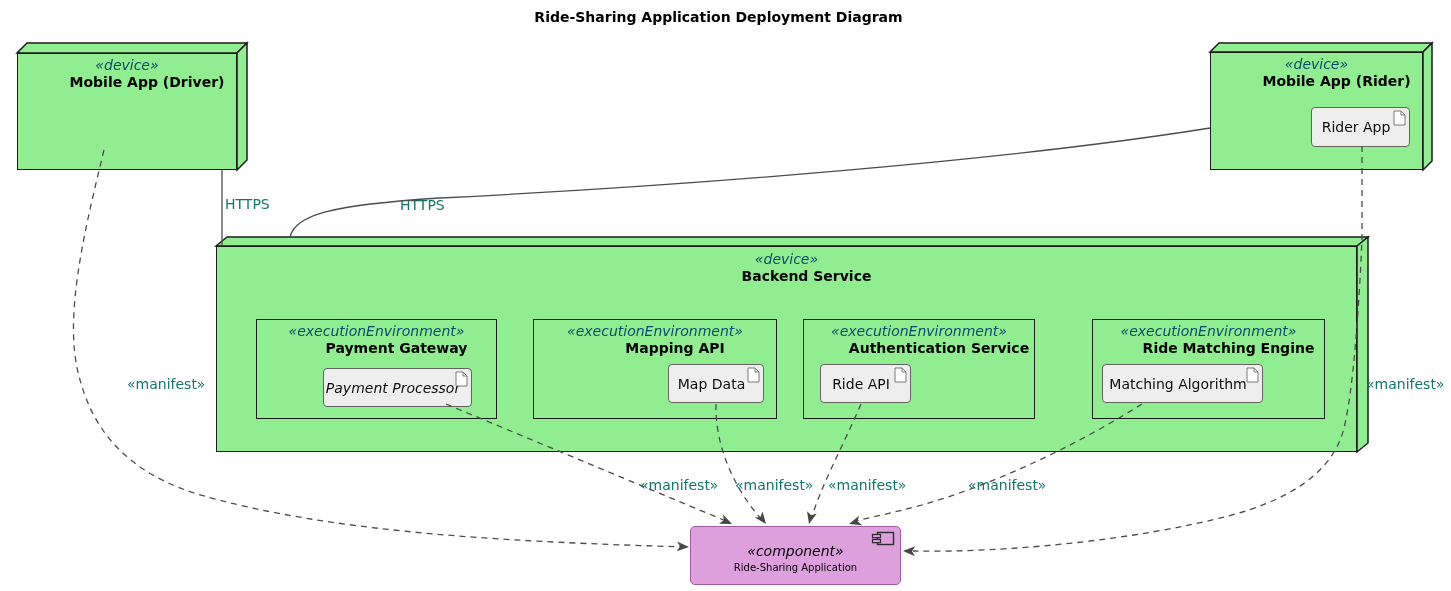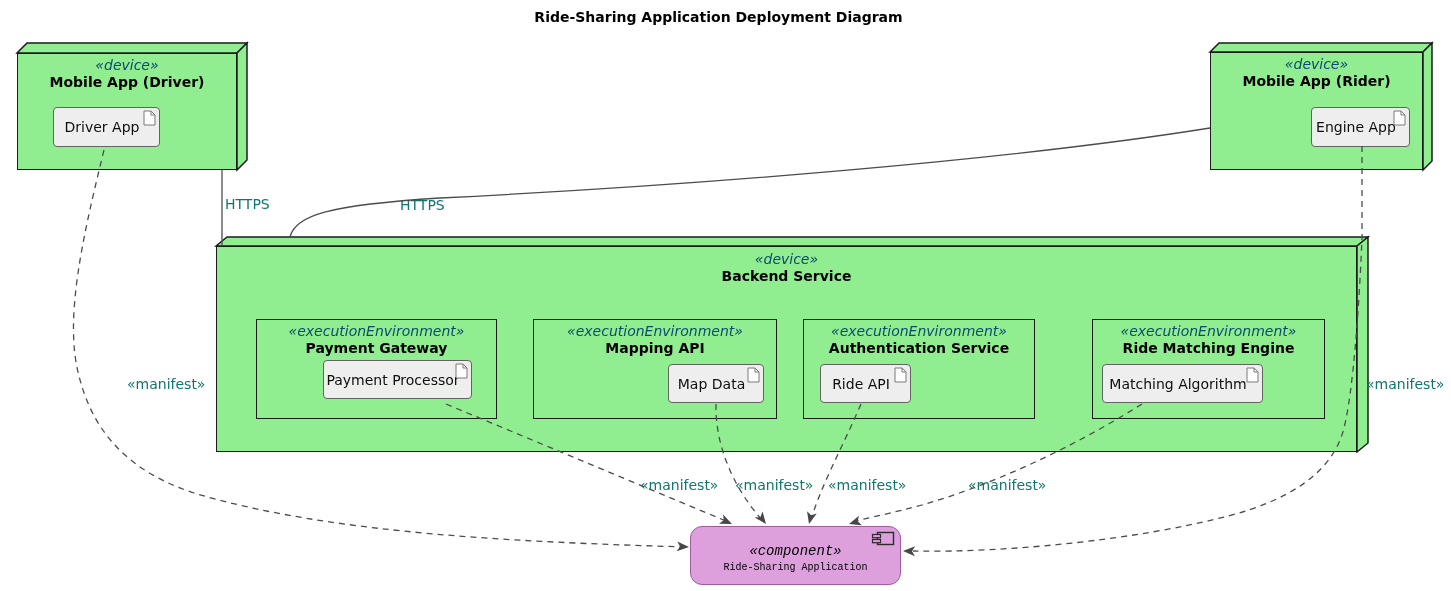--- a/index.html
+++ b/index.html
@@ -18,32 +18,32 @@
   .node{
     position:absolute;background:#90EE90;border:1.5px solid #1b1b1b;
     box-sizing:border-box;z-index:1;
   }
   .node .stereo{
     position:absolute;left:0;width:100%;text-align:center;
     font-style:italic;font-size:14px;color:#0c4a6e;line-height:15px;
   }
   .node .nname{
     position:absolute;left:0;width:100%;text-align:center;
-    font-weight:bold;font-size:14px;color:#000;line-height:16px;
+    font-weight:bold;font-size:14px;color:#000;line-height:16px;padding-left:20px;
   }
   .artifact{
     position:absolute;background:#EEEEEE;border:1.3px solid #636363;
     border-radius:4px;box-sizing:border-box;z-index:4;
     display:flex;align-items:center;justify-content:center;
     font-size:14px;color:#0e0e0e;padding:0 16px 0 7px;white-space:nowrap;
   }
   .artifact .aicon{position:absolute;top:2px;right:3px;}
   .component{
     position:absolute;background:#DDA0DD;border:1.5px solid #A05CA0;
-    border-radius:12px;box-sizing:border-box;z-index:4;font-family:Liberation Mono, monospace;
+    border-radius:5px;box-sizing:border-box;z-index:4;
   }
   .component .stereo{
     position:absolute;left:0;top:17px;width:100%;text-align:center;
     font-style:italic;font-size:14px;color:#000;line-height:15px;
   }
   .component .cname{
     position:absolute;left:0;top:33px;width:100%;text-align:center;
     font-size:10px;color:#000;line-height:16px;
   }
   .component .cicon{position:absolute;top:4px;right:4px;}
@@ -78,50 +78,43 @@
       <polygon points="1325,319 1335,308 1335,408 1325,419"></polygon>
     </g>
   </svg>
 
   <div class="title">Ride-Sharing Application Deployment Diagram</div>
 
   <div class="node" style="left:17px;top:53px;width:220px;height:117px;">
     <div class="stereo" style="top:4px;">«device»</div>
     <div class="nname" style="top:20px;">Mobile App (Driver)</div>
   </div>
-  <div class="artifact" style="left:53px;top:107px;width:107px;height:40px;">
-    <span>Driver App</span>
-    <svg class="aicon" width="13" height="16">
-      <path d="M1,1 h7 l4,4 v10 h-11 z" fill="#fdfdfd" stroke="#7a7a7a" stroke-width="1"></path>
-      <path d="M8,1 v4 h4" fill="none" stroke="#7a7a7a" stroke-width="1"></path>
-    </svg>
-  </div>
 
   <div class="node" style="left:1210px;top:52px;width:213px;height:118px;">
     <div class="stereo" style="top:4px;">«device»</div>
     <div class="nname" style="top:20px;">Mobile App (Rider)</div>
   </div>
   <div class="artifact" style="left:1311px;top:107px;width:99px;height:40px;">
-    <span>Engine App</span>
+    <span>Rider App</span>
     <svg class="aicon" width="13" height="16">
       <path d="M1,1 h7 l4,4 v10 h-11 z" fill="#fdfdfd" stroke="#7a7a7a" stroke-width="1"></path>
       <path d="M8,1 v4 h4" fill="none" stroke="#7a7a7a" stroke-width="1"></path>
     </svg>
   </div>
 
   <div class="node" style="left:216px;top:246px;width:1141px;height:206px;">
     <div class="stereo" style="top:5px;">«device»</div>
     <div class="nname" style="top:21px;">Backend Service</div>
   </div>
 
   <div class="node" style="left:256px;top:319px;width:241px;height:100px;z-index:2;">
     <div class="stereo" style="top:4px;">«executionEnvironment»</div>
     <div class="nname" style="top:20px;">Payment Gateway</div>
   </div>
-  <div class="artifact" style="left:323px;top:360px;width:149px;height:39px;">
+  <div class="artifact" style="left:323px;top:368px;width:149px;height:39px;font-style:italic;">
     <span>Payment Processor</span>
     <svg class="aicon" width="13" height="16">
       <path d="M1,1 h7 l4,4 v10 h-11 z" fill="#fdfdfd" stroke="#7a7a7a" stroke-width="1"></path>
       <path d="M8,1 v4 h4" fill="none" stroke="#7a7a7a" stroke-width="1"></path>
     </svg>
   </div>
 
   <div class="node" style="left:533px;top:319px;width:244px;height:100px;z-index:2;">
     <div class="stereo" style="top:4px;">«executionEnvironment»</div>
     <div class="nname" style="top:20px;">Mapping API</div>

